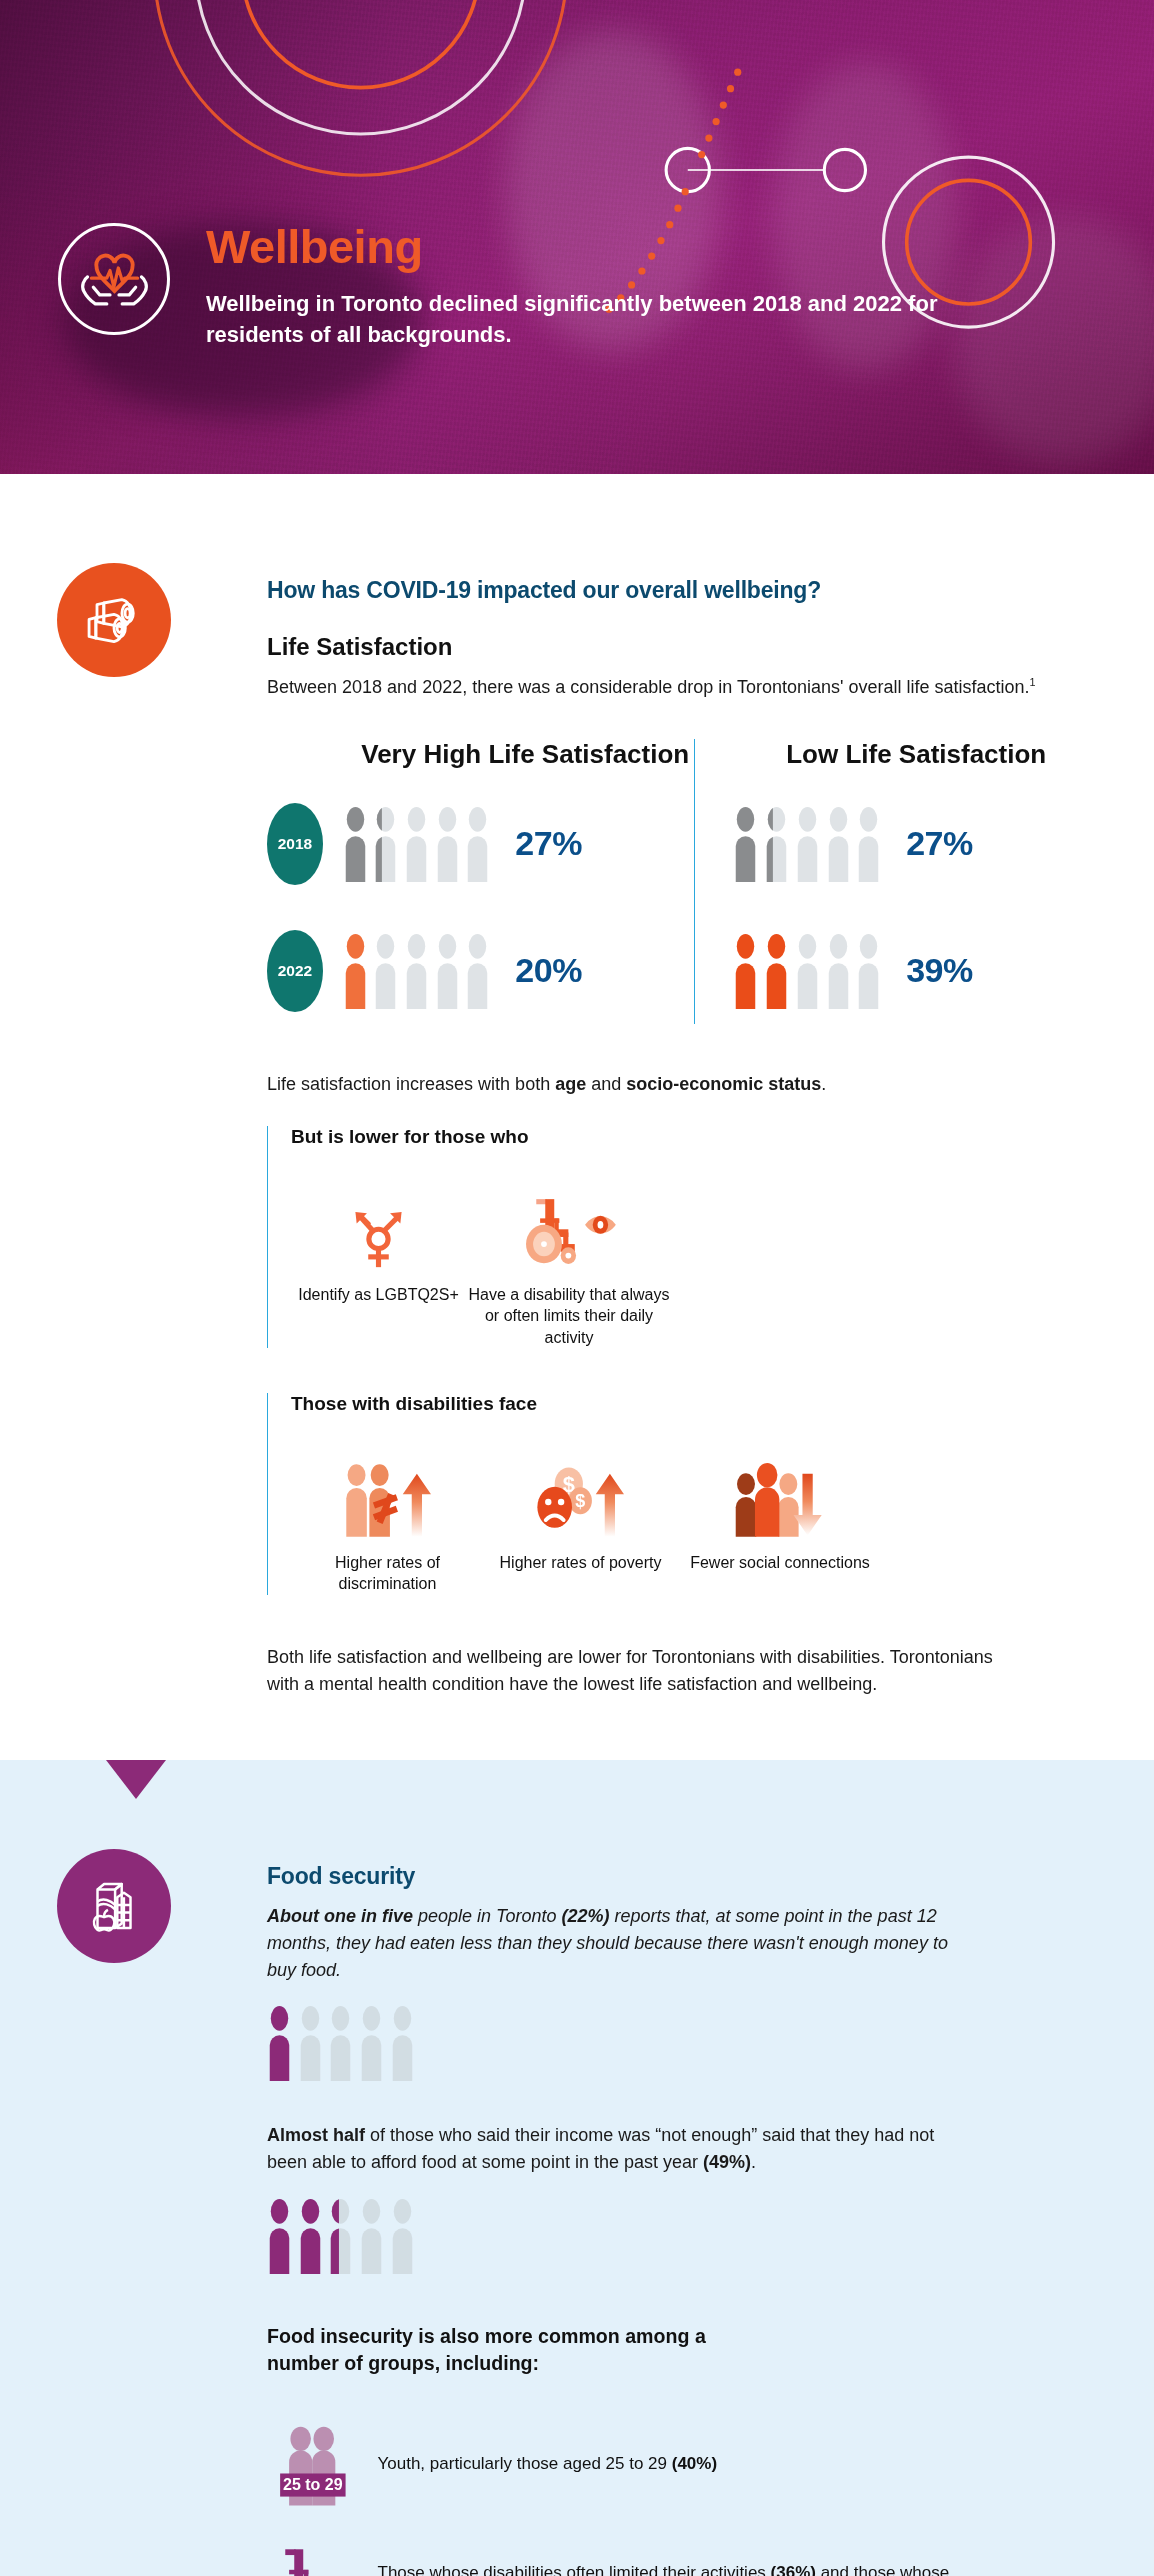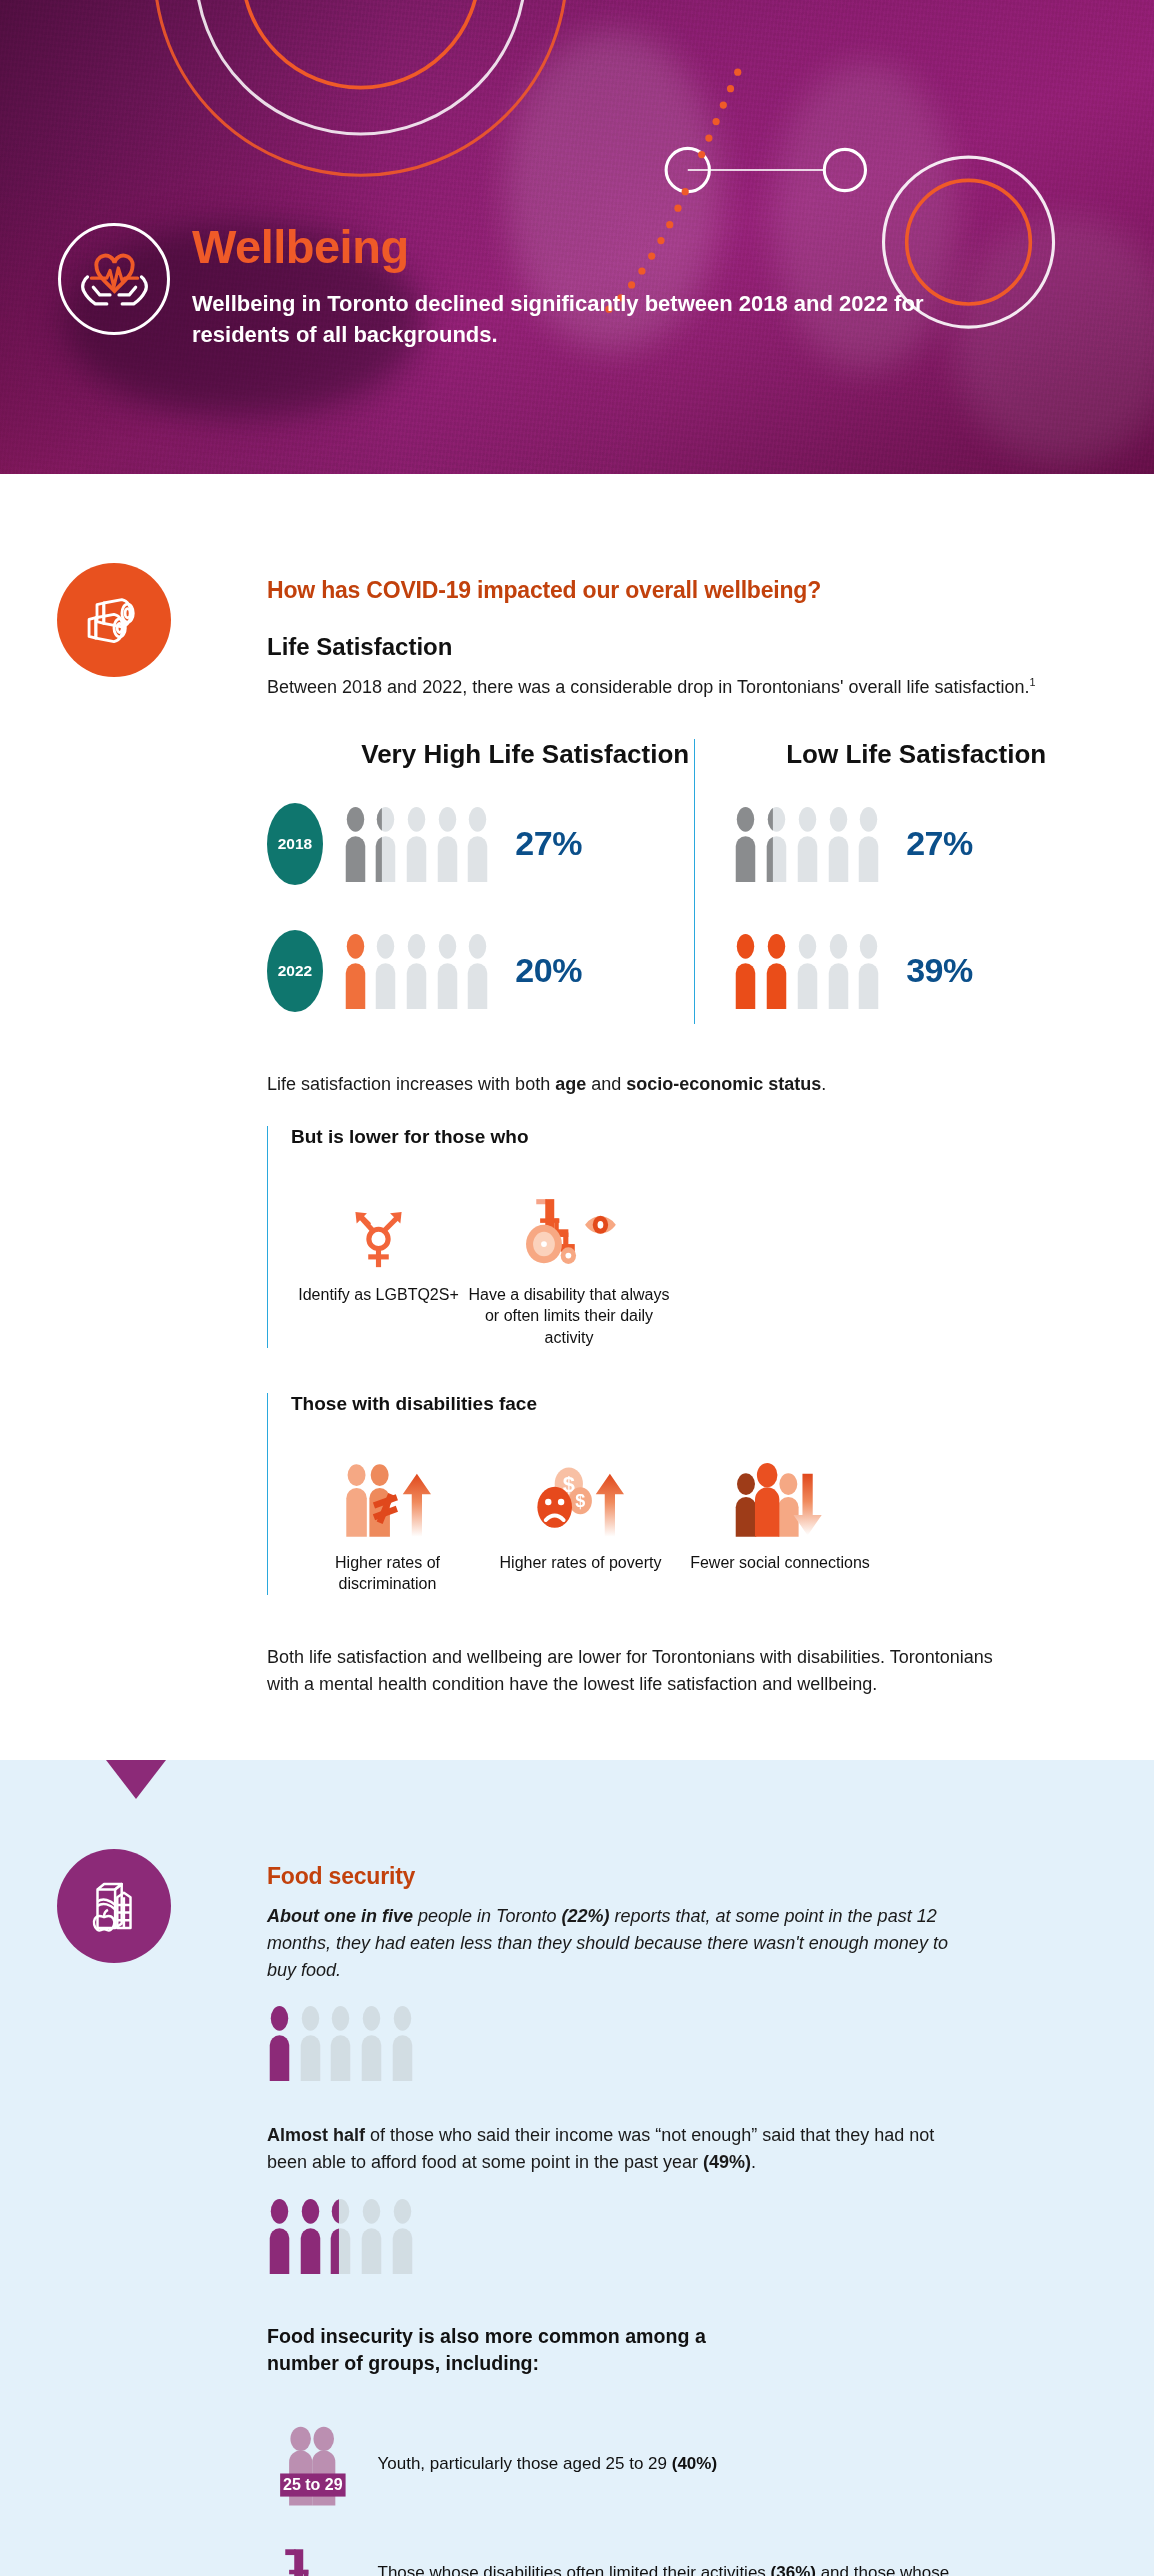--- a/index.html
+++ b/index.html
@@ -36,41 +36,41 @@
   .bs3{left:62px;top:222px;width:361px;height:196px;background:rgba(40,5,35,.45);}
   .bs4{left:953px;top:216px;width:222px;height:247px;background:rgba(255,255,255,.08);}
 
   .hero svg.decor{position:absolute;left:0;top:0;width:1154px;height:474px;pointer-events:none;}
 
   .hero-icon {
     position:absolute; left:58px; top:223px;
     width:112px; height:112px; border-radius:50%;
     border:3.6px solid #ffffff; display:flex; align-items:center; justify-content:center;
   }
-  .hero-text { position:absolute; left:192px; top:223px; width:804px; }
+  .hero-text { position:absolute; left:206px; top:223px; width:804px; }
   .hero-title {
     font-size:47px; font-weight:700; color:#ef5a28; letter-spacing:-0.5px;
     line-height:1; font-stretch:condensed;
   }
   .hero-sub {
     margin-top:17.5px; font-size:22px; font-weight:700; color:#ffffff;
     line-height:1.42; max-width:757px;
   }
 
   
   .sec-white { position:relative; background:#ffffff; padding:103px 0 62px 0; }
   .badge-circle{
     position:absolute; left:57px; width:114px;height:114px;border-radius:50%;
     display:flex;align-items:center;justify-content:center;
   }
   .orange-badge{background:#e8511f;}
   .purple-badge{background:#8c2a78;}
 
   .content{margin-left:267px; width:824px;}
-  h2.qtitle{font-size:23px;font-weight:700;color:#c2410c;letter-spacing:-0.2px;}
+  h2.qtitle{font-size:23px;font-weight:700;color:#0c4a6e;letter-spacing:-0.2px;}
   h3.sub{font-size:24px;font-weight:700;color:#111;margin-top:29px;}
   p.body{font-size:18px;line-height:1.5;color:#1a1a1a;margin-top:13.4px;}
   sup.fn{font-size:10.8px; vertical-align:super;}
 
   
   .compare{ margin-top:38px; display:flex; gap:0; }
   .compare-col{ position:relative; }
   .compare-col.left{ width:428px; }
   .compare-col.right{ width:397px; padding-left:38px; border-left:1.5px solid #2aa8dd; }
   .col-head{font-size:26px;font-weight:700;color:#111;text-align:center;padding-left:89px;}

